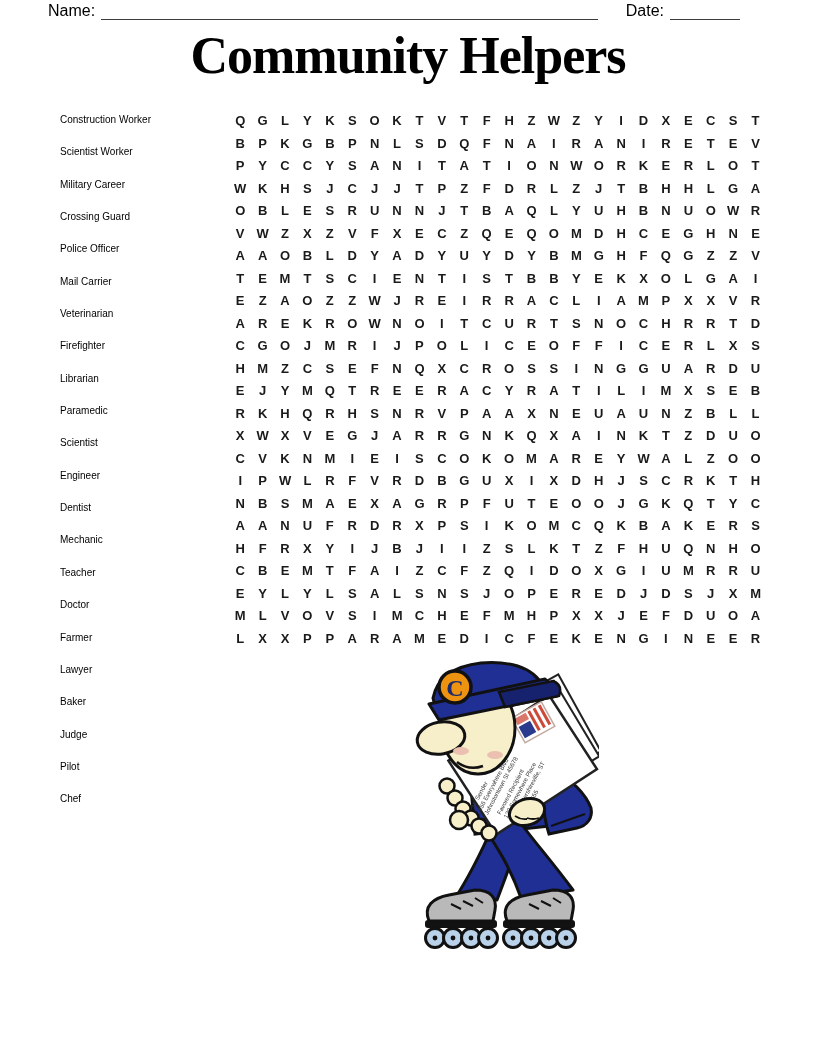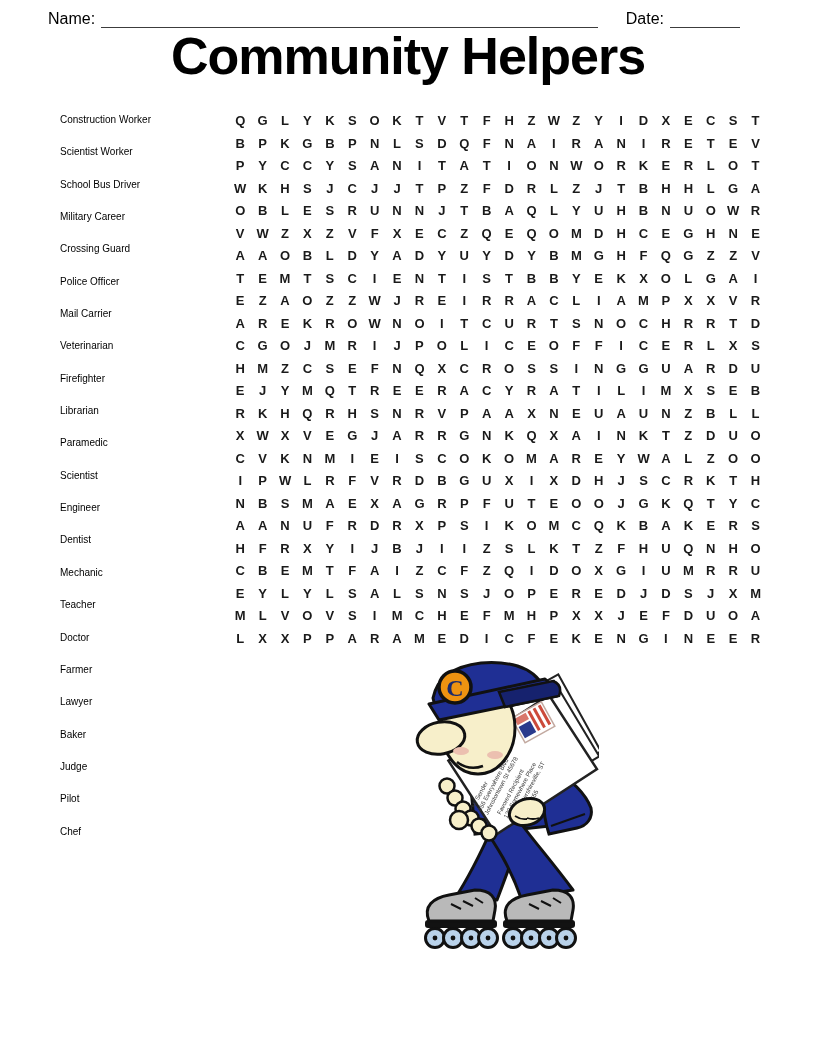--- a/index.html
+++ b/index.html
@@ -3,28 +3,28 @@
 <meta charset="utf-8">
 <style>
   :root{
     --navy:#1f2f94; --navyDark:#16226e; --orange:#ee9311; --skin:#f7efca;
     --wheel:#b9d2ea; --boot:#b9b9b9; --stampred:#cc4a3a; --stampblue:#2a3a8c;
     --ink:#1a1a1a; --line:#3c3c3c;
   }
   html,body{margin:0;padding:0;background:#e9e9e9;}
   .page{position:relative;width:816px;height:1056px;background:#ffffff;margin:0 auto;
         font-family:"Liberation Sans",sans-serif;overflow:hidden;}
-  .header-row{position:absolute;top:8px;left:48px;width:692px;display:flex;align-items:flex-end;height:20px;}
+  .header-row{position:absolute;top:0;left:48px;width:692px;display:flex;align-items:flex-end;height:20px;}
   .hdr-label{font-size:16px;color:#000;line-height:18px;white-space:nowrap;}
   .blank-line{display:inline-block;border-bottom:1.6px solid var(--line);height:15px;}
   .name-line{flex:1;margin-left:6px;}
   .date-label{margin-left:28px;}
   .date-line{width:70px;margin-left:6px;}
   .title{position:absolute;top:26px;left:0;width:100%;text-align:center;margin:0;
-         font-size:52px;font-weight:600;letter-spacing:-1px;color:#000;}
+         font-size:52px;font-weight:600;letter-spacing:-1px;color:#000;font-family:Liberation Serif, serif;}
   .word-list{position:absolute;left:48px;top:104px;margin:0;padding:0;list-style:none;}
   .word-list li{height:32.35px;line-height:32.35px;font-size:10px;color:#000;white-space:nowrap;margin-left:12px;}
   .grid{position:absolute;left:229px;top:110px;}
   .grid-row{display:flex;height:22.5px;}
   .cell{width:22.42px;text-align:center;line-height:22.5px;font-size:13px;font-weight:600;
         color:var(--ink);}
   .illustration{position:absolute;left:403px;top:654px;width:196px;height:302px;}
   .env-text{font-size:6.2px;fill:#3a3a3a;font-family:"Liberation Sans",sans-serif;}
   .badge-letter{font-family:"Liberation Serif",serif;font-weight:bold;font-size:24px;fill:#1b2a6b;}
 </style>
@@ -38,21 +38,20 @@
     <span class="blank-line name-line"></span>
     <span class="hdr-label date-label">Date:</span>
     <span class="blank-line date-line"></span>
   </div>
 
   <h1 class="title">Community Helpers</h1>
 
   <ul class="word-list">
       <li>Construction Worker</li>
       <li>Scientist Worker</li>
-      <li>School Bus Driver</li>
       <li>Military Career</li>
       <li>Crossing Guard</li>
       <li>Police Officer</li>
       <li>Mail Carrier</li>
       <li>Veterinarian</li>
       <li>Firefighter</li>
       <li>Librarian</li>
       <li>Paramedic</li>
       <li>Scientist</li>
       <li>Engineer</li>

